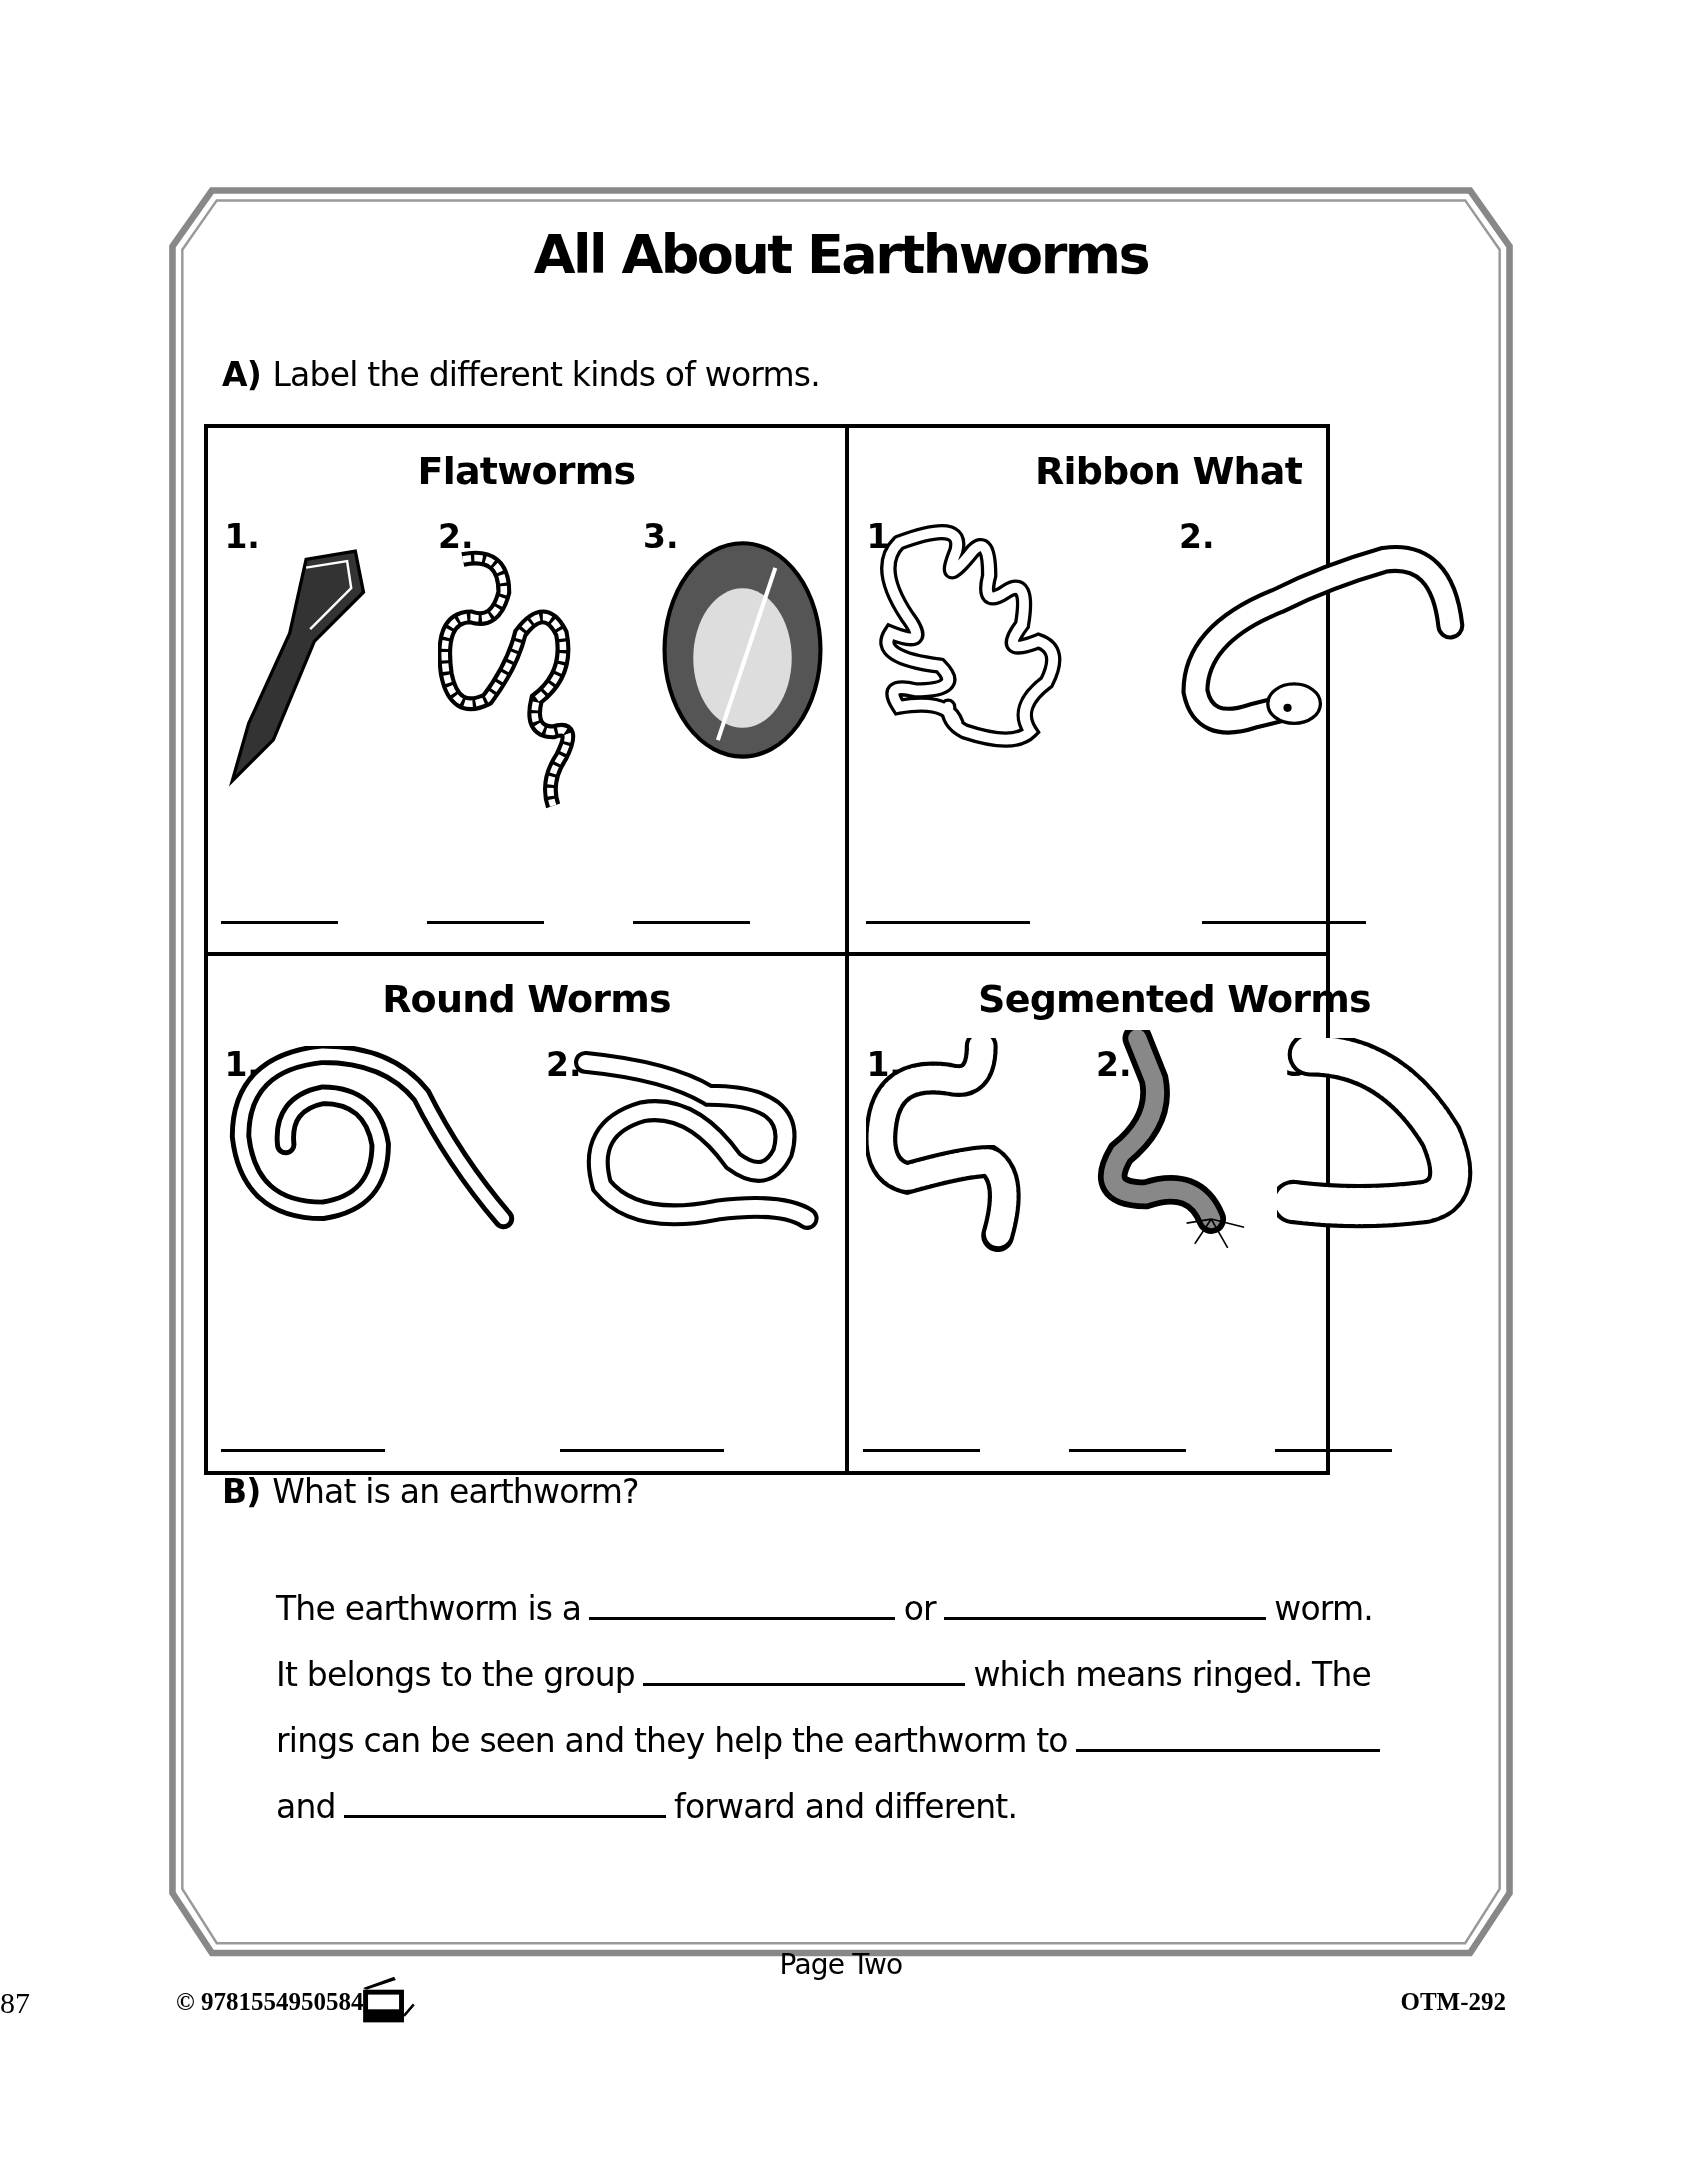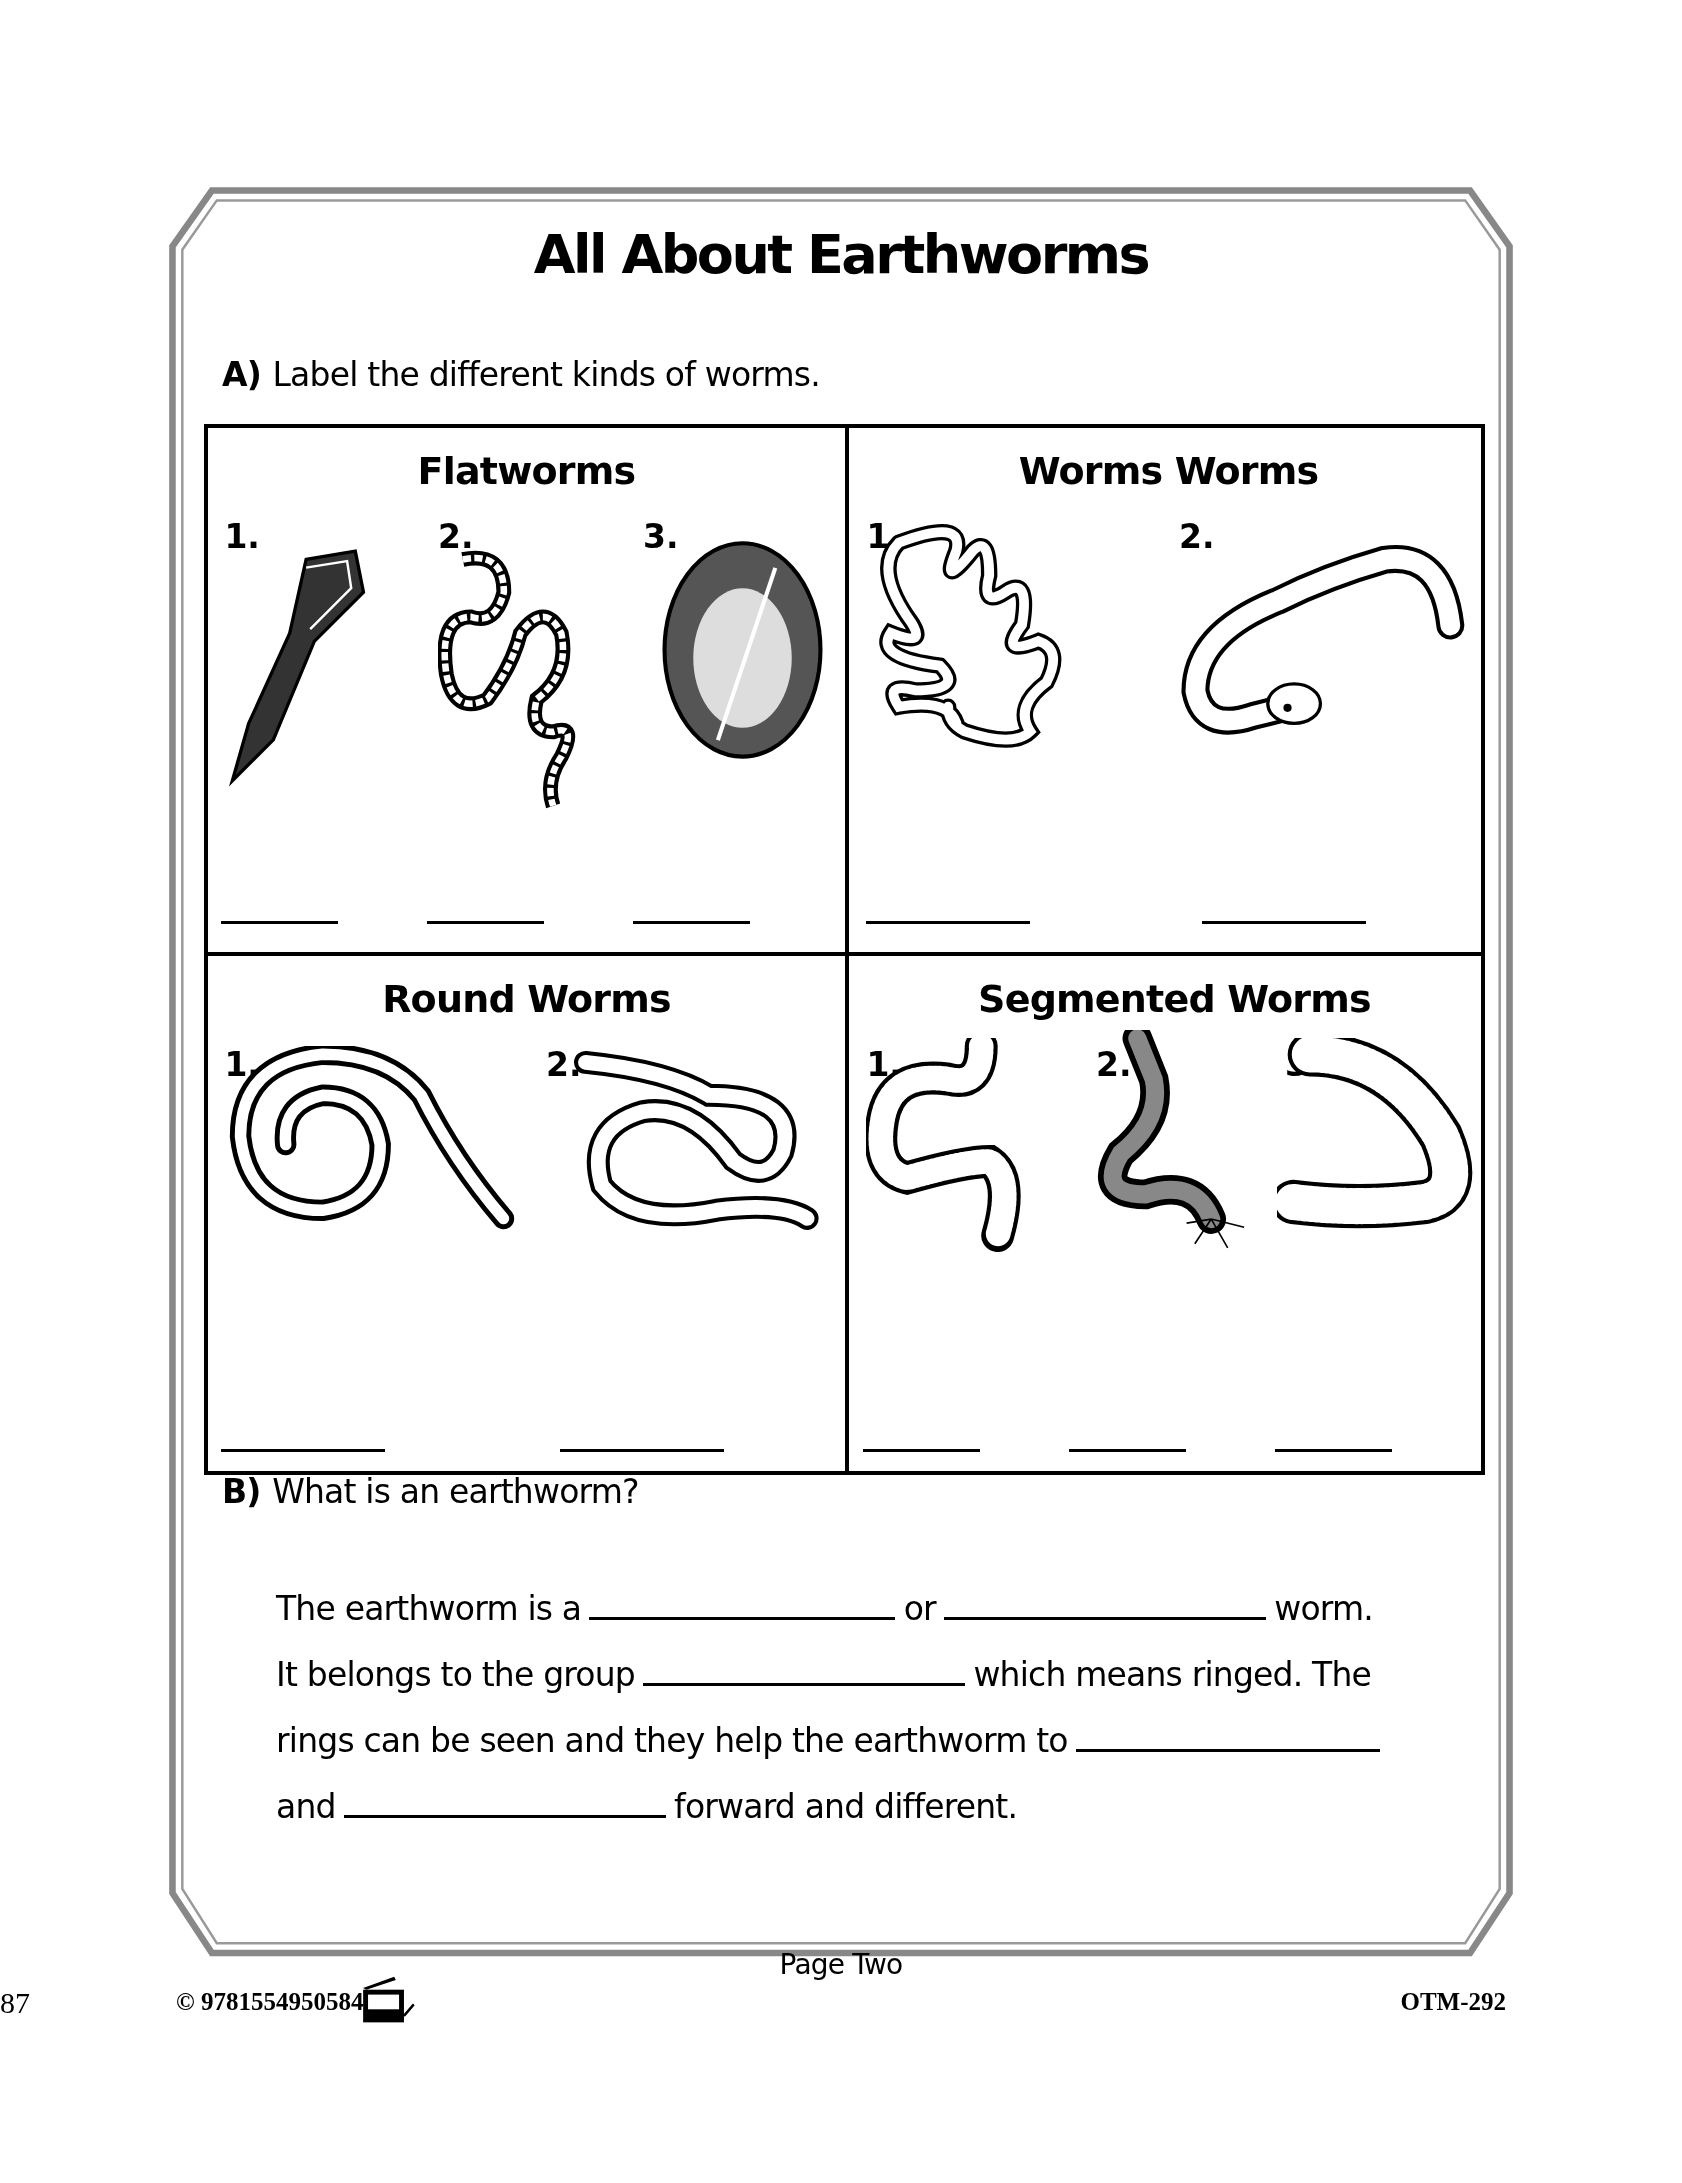--- a/index.html
+++ b/index.html
@@ -2,21 +2,21 @@
 <html style="font-size:13px"><head>
 <meta charset="utf-8">
 <style>
   html,body{margin:0;padding:0;background:#fff;}
   body{width:1682px;height:2183px;position:relative;overflow:hidden;font-family:"DejaVu Sans",sans-serif;color:#000;}
   .frame{position:absolute;left:0;top:0;width:1682px;height:2183px;pointer-events:none;}
   .abs{position:absolute;}
   .title{left:0;width:1682px;top:223px;text-align:center;font-size:54px;font-weight:bold;letter-spacing:-2.5px;}
   .sec{font-size:33px;letter-spacing:-0.8px;}
   .sec b{font-weight:bold;margin-right:11.5px;}
-  .grid{position:absolute;left:204px;top:424px;width:1281px;height:1051px;border:4.1px solid #000;box-sizing:border-box;}
+  .grid{position:absolute;left:204px;top:424px;width:1126px;height:1051px;border:4.1px solid #000;box-sizing:border-box;}
   .vline{position:absolute;left:637px;top:0;width:4.1px;height:100%;background:#000;}
   .hline{position:absolute;top:524px;left:0;width:100%;height:4.1px;background:#000;}
   .cell{position:absolute;width:637px;height:524px;}
   .cell h2{position:absolute;left:0;right:0;top:21.4px;margin:0;text-align:center;font-size:38px;font-weight:bold;letter-spacing:-0.8px;}
   .num{position:absolute;top:89px;font-size:33px;font-weight:bold;}
   .ans{position:absolute;top:493px;height:3.3px;background:#000;}
   .art{position:absolute;}
   .line{font-size:33px;letter-spacing:-0.8px;left:276px;white-space:nowrap;}
   .blank{display:inline-block;border-bottom:3.3px solid #000;height:28px;vertical-align:baseline;margin:0 8.2px;}
   .footer{font-family:"Liberation Serif",serif;font-weight:bold;font-size:25px;}
@@ -56,21 +56,21 @@
       <ellipse cx="110" cy="140" rx="95" ry="130" fill="#555" stroke="#000" stroke-width="5"></ellipse>
       <ellipse cx="110" cy="150" rx="60" ry="85" fill="#ddd"></ellipse>
       <line x1="150" y1="40" x2="80" y2="250" stroke="#fff" stroke-width="5"></line>
     </svg>
     <div class="ans" style="left:13px;width:117px"></div>
     <div class="ans" style="left:219px;width:117px"></div>
     <div class="ans" style="left:425px;width:117px"></div>
   </div>
 
   <div class="cell" style="left:642px;top:0;">
-    <h2>Worms Worms</h2>
+    <h2>Ribbon What</h2>
     <span class="num" style="left:16.4px">1.</span>
     <span class="num" style="left:329px">2.</span>
     <svg class="art" style="left:16.4px;top:90px" width="271" height="238" viewBox="0 0 330 290">
       <path d="M40,30 Q120,0 110,40 Q90,90 130,40 Q150,20 150,70 Q140,110 170,90 Q200,70 190,130 Q160,170 210,150 Q240,160 220,200 Q180,230 200,260 Q180,280 120,260 Q100,250 100,230 M40,30 Q10,60 50,120 Q80,160 30,140 Q10,170 90,180 Q120,210 60,210 Q20,200 40,230 Q100,220 110,250" fill="none" stroke="#000" stroke-width="20" stroke-linecap="round"></path>
       <path d="M40,30 Q120,0 110,40 Q90,90 130,40 Q150,20 150,70 Q140,110 170,90 Q200,70 190,130 Q160,170 210,150 Q240,160 220,200 Q180,230 200,260 Q180,280 120,260 Q100,250 100,230 M40,30 Q10,60 50,120 Q80,160 30,140 Q10,170 90,180 Q120,210 60,210 Q20,200 40,230 Q100,220 110,250" fill="none" stroke="#fff" stroke-width="12" stroke-linecap="round"></path>
     </svg>
     <svg class="art" style="left:329px;top:107px" width="296" height="214" viewBox="0 0 360 260">
       <path d="M330,110 Q320,20 250,30 Q180,50 120,80 Q20,120 20,190 Q30,240 90,220 L130,210" fill="none" stroke="#000" stroke-width="34" stroke-linecap="round"></path>
       <path d="M330,110 Q320,20 250,30 Q180,50 120,80 Q20,120 20,190 Q30,240 90,220 L130,210" fill="none" stroke="#fff" stroke-width="24" stroke-linecap="round"></path>
       <ellipse cx="140" cy="205" rx="32" ry="24" fill="#fff" stroke="#000" stroke-width="4"></ellipse>

